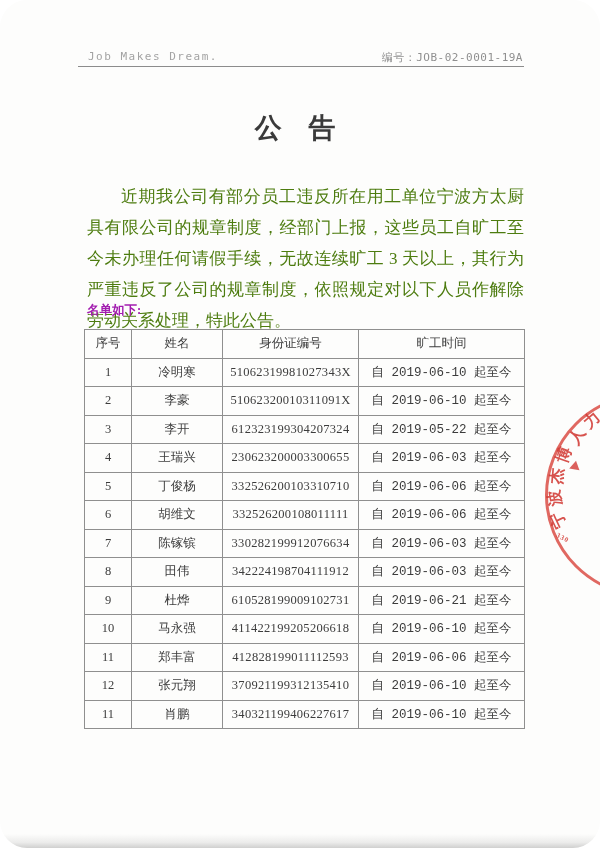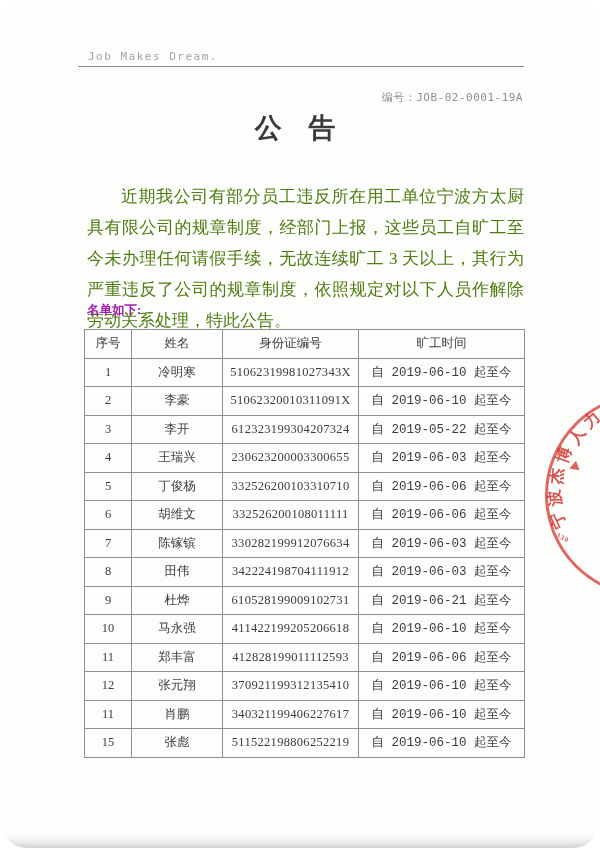--- a/index.html
+++ b/index.html
@@ -12,21 +12,21 @@
   }
   
   .slogan{
     position:absolute;left:88px;top:50px;
     font-family:"DejaVu Sans Mono",monospace;
     font-size:11px;letter-spacing:1.5px;color:#a3a3a3;
   }
   .doc-no{
     position:absolute;right:77px;top:50px;
     font-family:"DejaVu Sans Mono",monospace;
-    font-size:11px;letter-spacing:0.5px;color:#8f8f8f;margin-top:40px;
+    font-size:11px;letter-spacing:0.5px;color:#8f8f8f;
   }
   .head-rule{
     position:absolute;left:78px;top:66px;width:446px;height:1px;
     background:#8c8c8c;
   }
   
   .title{
     position:absolute;left:0;top:110px;width:100%;
     text-align:center;font-size:27px;font-weight:600;
     letter-spacing:10px;color:#3a3a3a;
@@ -188,26 +188,20 @@
       <td class="c-name">张元翔</td>
       <td class="c-id">370921199312135410</td>
       <td class="c-time">自 2019-06-10 起至今</td>
     </tr>
         <tr>
       <td class="c-seq">11</td>
       <td class="c-name">肖鹏</td>
       <td class="c-id">340321199406227617</td>
       <td class="c-time">自 2019-06-10 起至今</td>
     </tr>
-        <tr>
-      <td class="c-seq">15</td>
-      <td class="c-name">张彪</td>
-      <td class="c-id">511522198806252219</td>
-      <td class="c-time">自 2019-06-10 起至今</td>
-    </tr>
       </tbody>
   </table>
 
   <div class="seal-ring"></div>
   <span class="seal-char sc0">力</span>
   <span class="seal-char sc1">人</span>
   <span class="seal-char sc2">博</span>
   <span class="seal-char sc3">杰</span>
   <span class="seal-char sc4">波</span>
   <span class="seal-char sc5">宁</span>

